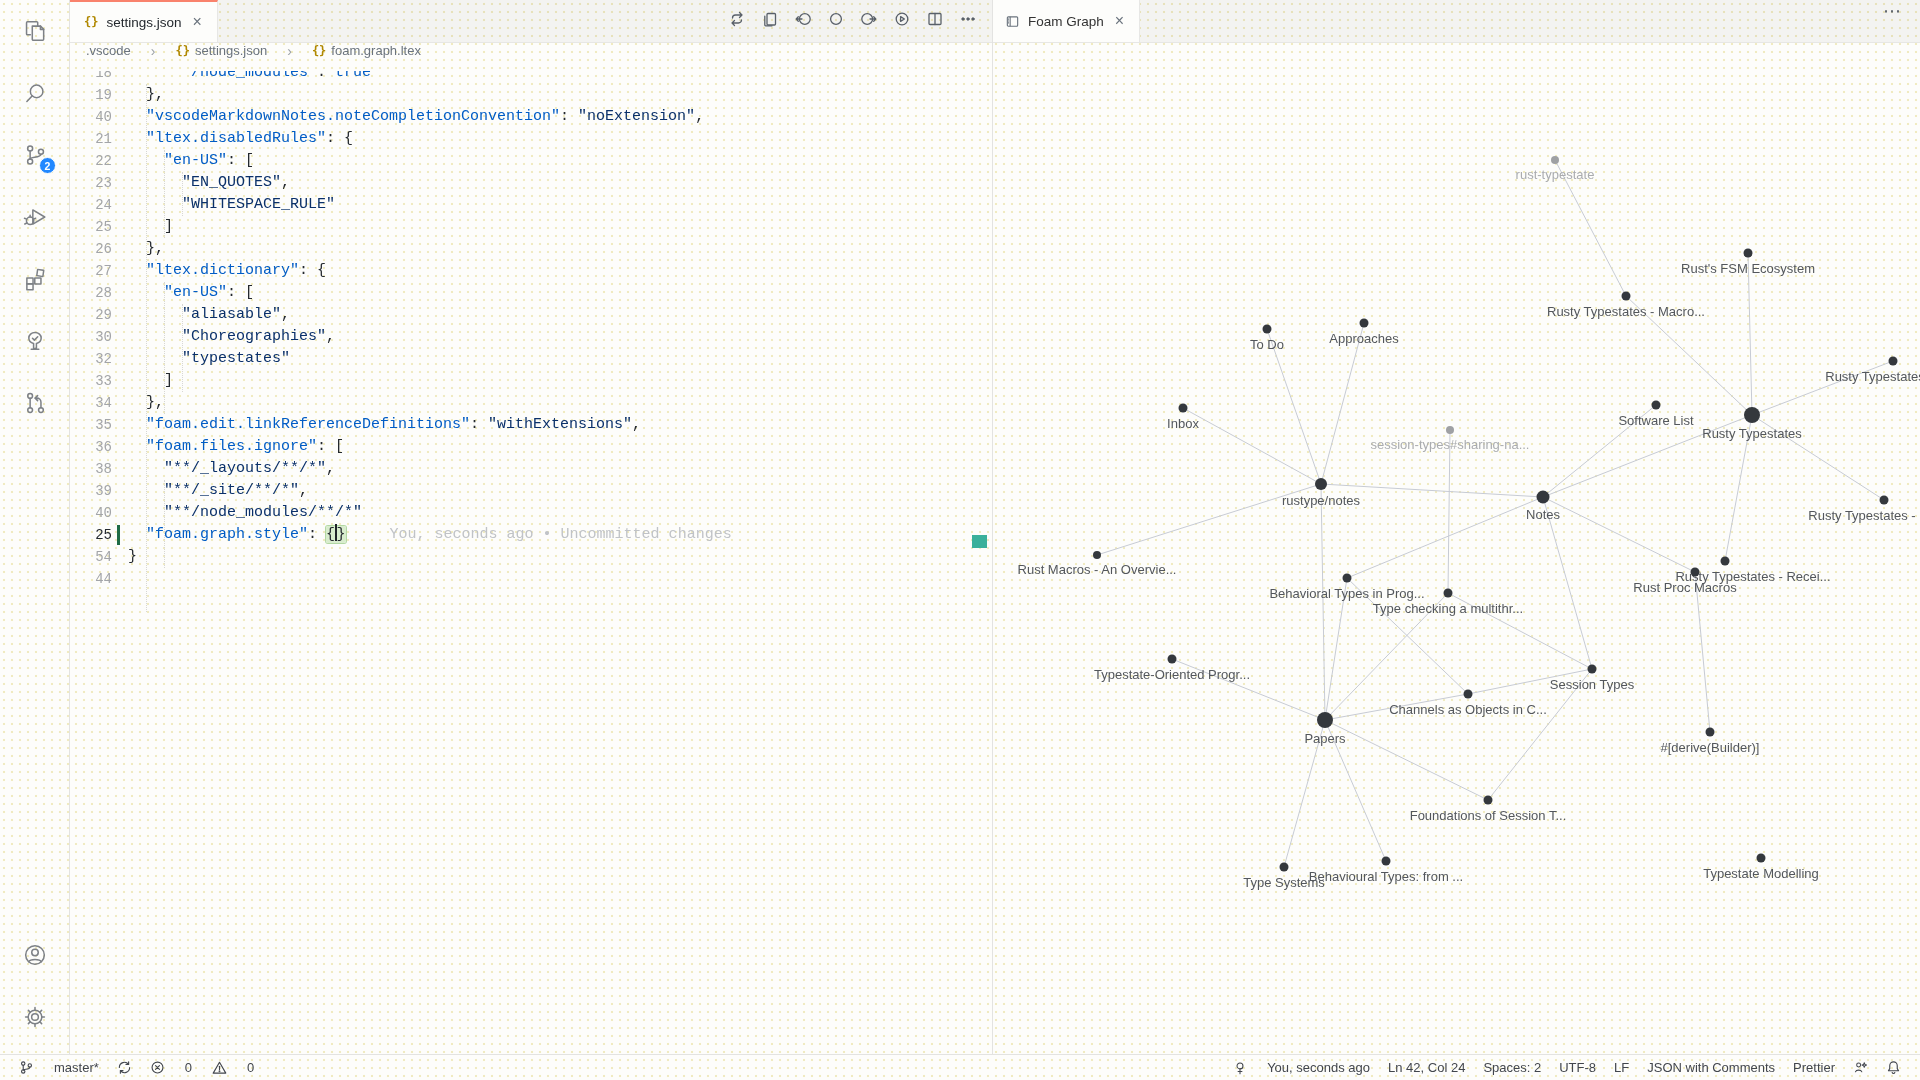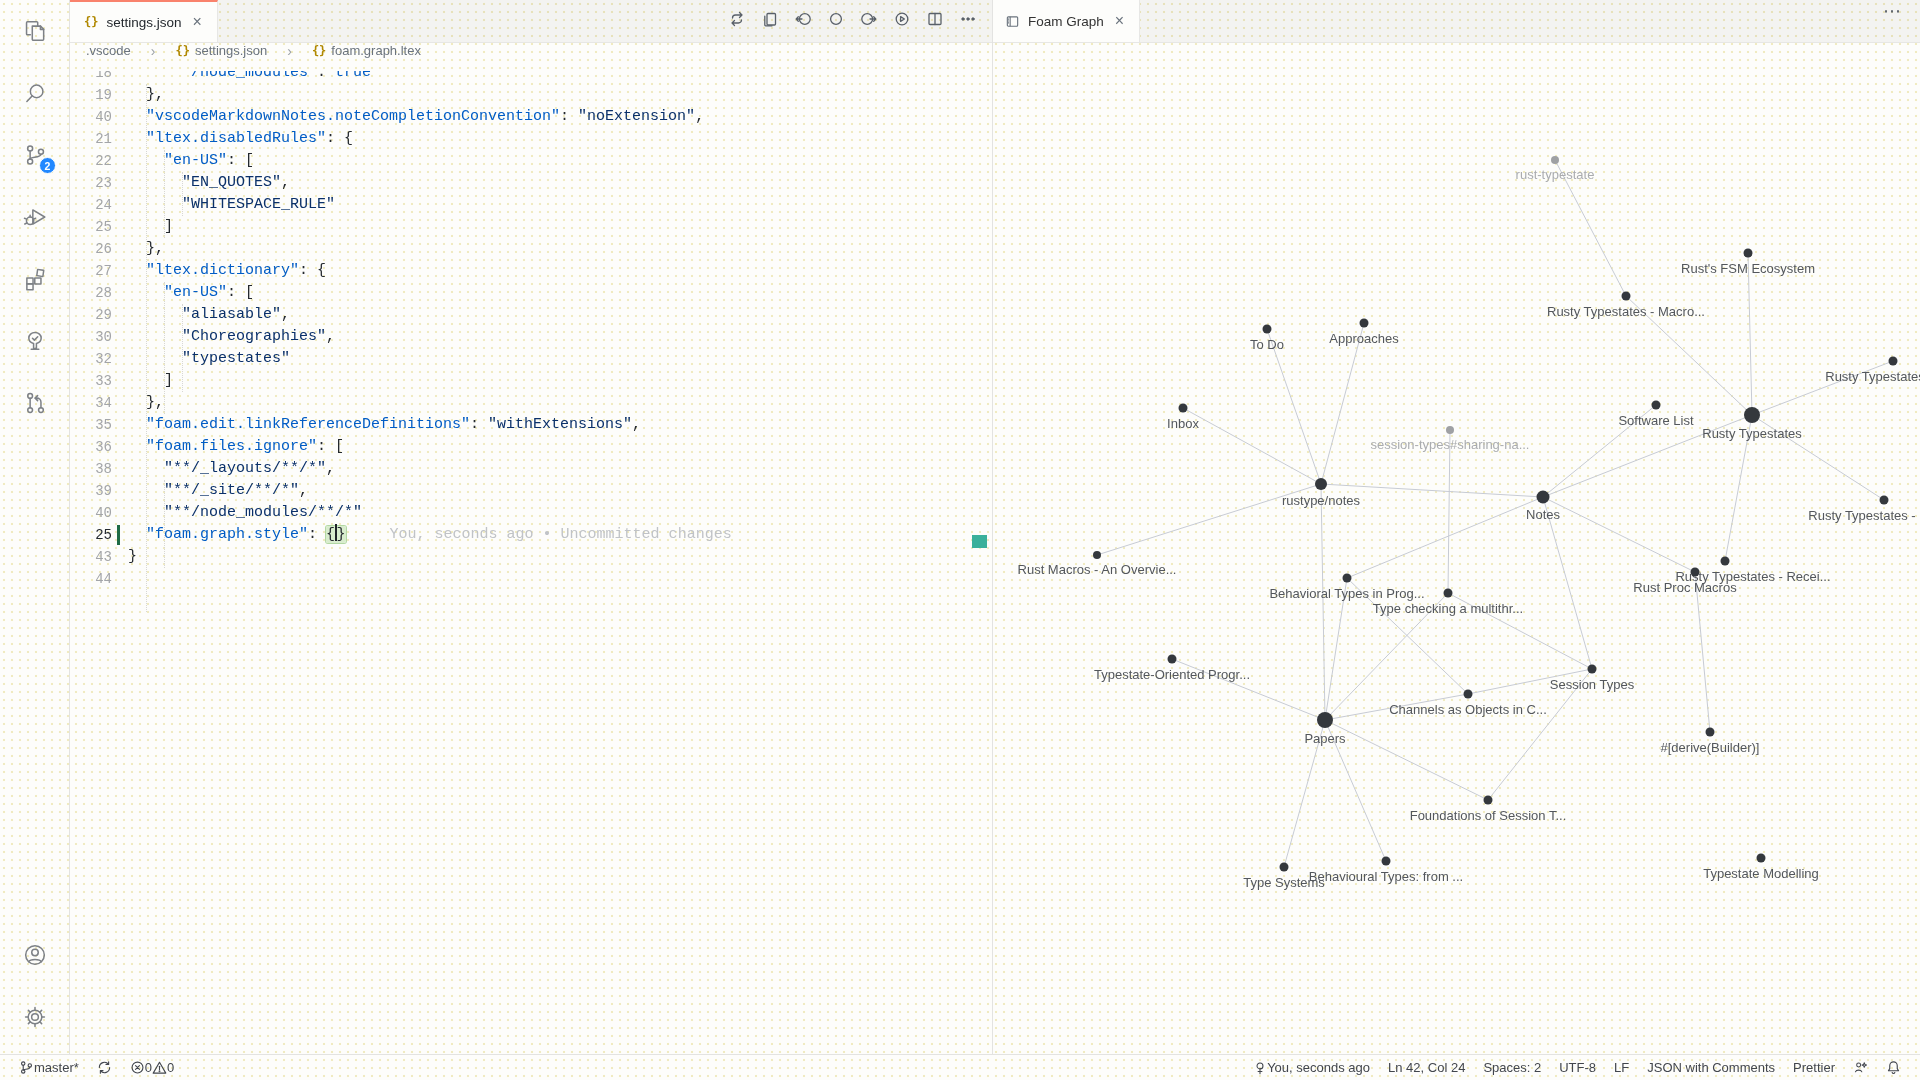--- a/index.html
+++ b/index.html
@@ -78,21 +78,21 @@
   .glabel { fill:#53575c; font-family:"Liberation Sans",sans-serif; font-size:13px;
             text-anchor:middle; }
   .glabel.muted { fill:#aaacaf; }
 
   
   .status { position:absolute; left:0; right:0; bottom:0; height:26px;
             border-top:1px solid #e3e3e1; display:flex; align-items:center;
             font-size:13px; color:#42464d; padding:0 10px; }
   .st-left, .st-right { display:flex; align-items:center; height:100%; }
   .st-right { margin-left:auto; }
-  .st-item { display:flex; align-items:center; gap:0; padding:0 9px; height:100%;
+  .st-item { display:flex; align-items:center; gap:20px; padding:0 9px; height:100%;
              cursor:pointer; }
   .st-item svg { display:block; }
 </style>
 </head>
 <body>
 
 <div class="app">
 
   <div class="activity">
     <div class="ab-top">
@@ -284,21 +284,21 @@
           <div class="cl"><span class="num">30</span><span class="deco"></span><span class="src"><span class="tk-s">      "Choreographies"</span><span class="tk-p">,</span></span></div>
           <div class="cl"><span class="num">32</span><span class="deco"></span><span class="src"><span class="tk-s">      "typestates"</span></span></div>
           <div class="cl"><span class="num">33</span><span class="deco"></span><span class="src"><span class="tk-p">    ]</span></span></div>
           <div class="cl"><span class="num">34</span><span class="deco"></span><span class="src"><span class="tk-p">  },</span></span></div>
           <div class="cl"><span class="num">35</span><span class="deco"></span><span class="src"><span class="tk-k">  "foam.edit.linkReferenceDefinitions"</span><span class="tk-p">: </span><span class="tk-s">"withExtensions"</span><span class="tk-p">,</span></span></div>
           <div class="cl"><span class="num">36</span><span class="deco"></span><span class="src"><span class="tk-k">  "foam.files.ignore"</span><span class="tk-p">: [</span></span></div>
           <div class="cl"><span class="num">38</span><span class="deco"></span><span class="src"><span class="tk-s">    "**/_layouts/**/*"</span><span class="tk-p">,</span></span></div>
           <div class="cl"><span class="num">39</span><span class="deco"></span><span class="src"><span class="tk-s">    "**/_site/**/*"</span><span class="tk-p">,</span></span></div>
           <div class="cl"><span class="num">40</span><span class="deco"></span><span class="src"><span class="tk-s">    "**/node_modules/**/*"</span></span></div>
           <div class="cl"><span class="num active">25</span><span class="deco"><span class="gut-added"></span></span><span class="src"><span class="tk-k">  "foam.graph.style"</span><span class="tk-p">: </span><span class="hl">{<span class="cursor"></span>}</span><span class="blame">You, seconds ago • Uncommitted changes</span></span></div>
-          <div class="cl"><span class="num">43</span><span class="deco"></span><span class="src"><span class="tk-p">}</span></span></div>
+          <div class="cl"><span class="num">54</span><span class="deco"></span><span class="src"><span class="tk-p">}</span></span></div>
           <div class="cl"><span class="num">44</span><span class="deco"></span><span class="src"></span></div>
         </div>
     </div>
     <div class="ruler-mark"></div>
   </div>
 
   <div class="panel">
     <div class="tabbar">
       <div class="ptab">
         <span class="pticon">

